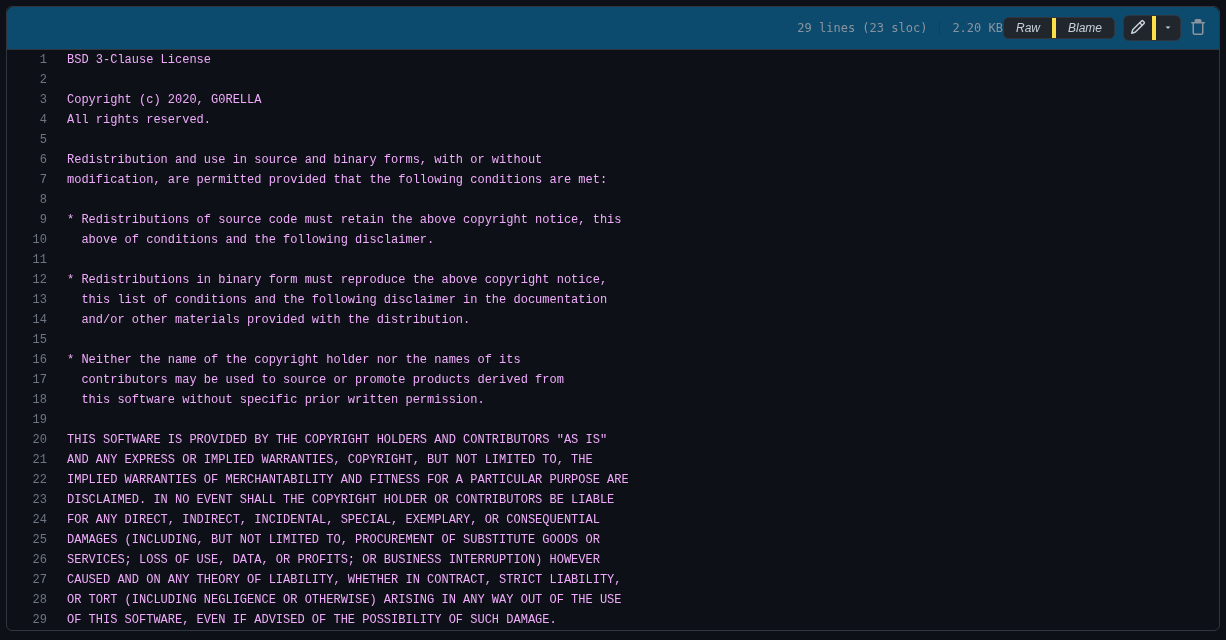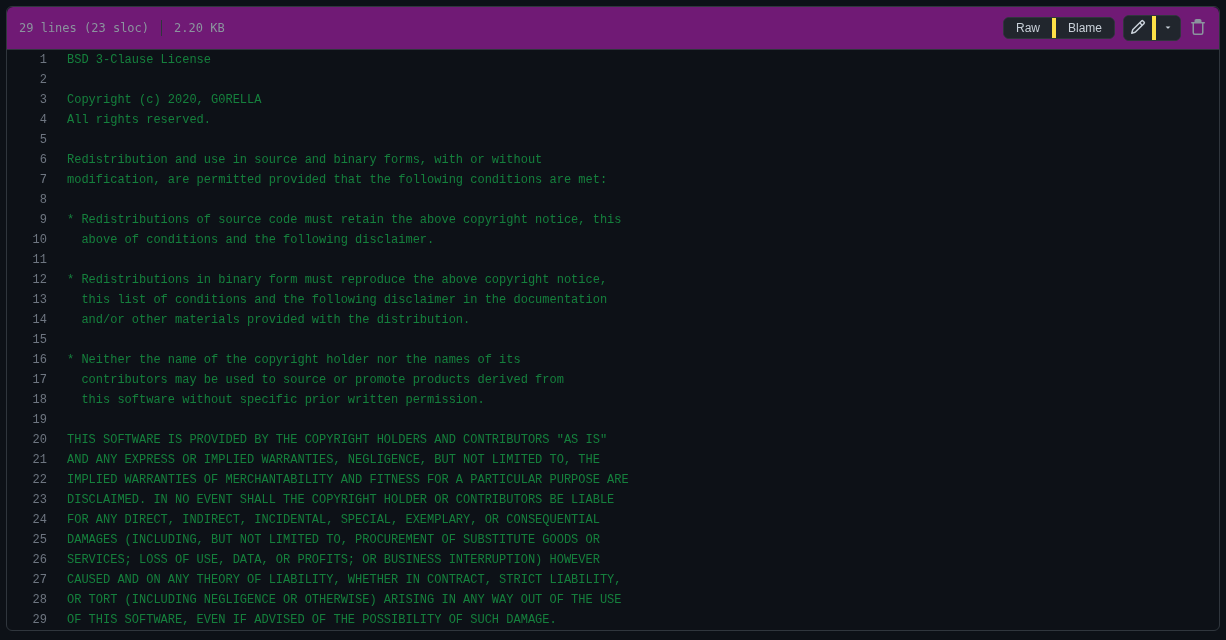--- a/index.html
+++ b/index.html
@@ -13,23 +13,23 @@
     }
     .file-box {
       margin: 6px;
       border: 1px solid #30363d;
       border-radius: 6px;
       background: #0d1117;
     }
     .file-header {
       display: flex;
       align-items: center;
-      justify-content: space-between;
+      justify-content: flex-end;
       padding: 8px 12px;
-      background: #701a75;
+      background: #0c4a6e;
       border-bottom: 1px solid #30363d;
       border-radius: 6px 6px 0 0;
       font-size: 12px;
       color: #8b949e;
     }
     .file-info {
       display: flex;
       align-items: center;
       gap: 4px;
       font-family: ui-monospace, SFMono-Regular, "SF Mono", Menlo, Consolas, monospace;
@@ -57,20 +57,21 @@
     .btn {
       padding: 3px 12px;
       font-size: 12px;
       color: #c9d1d9;
       cursor: pointer;
       background: #21262d;
       border: none;
       display: flex;
       align-items: center;
       justify-content: center;
+      font-style: italic;
     }
     .btn + .btn { border-left: 4px solid #fde047; }
     .icon-btn {
       width: 28px;
       height: 24px;
       padding: 0;
     }
     .standalone-icon {
       width: 18px; height: 18px;
       display:flex; align-items:center; justify-content:center;
@@ -92,21 +93,21 @@
       min-width: 50px;
       text-align: right;
       padding: 0 10px;
       color: #6e7681;
       user-select: none;
       vertical-align: top;
       white-space: nowrap;
     }
     td.line-content {
       padding: 0 10px;
-      color: #15803d;
+      color: #f0abfc;
       white-space: pre;
       vertical-align: top;
       margin-top: 8px;
     }
   </style>
 </head>
 <body>
 
 <div class="file-box">
   <div class="file-header">
@@ -223,21 +224,21 @@
           <tr>
             <td class="line-num">19</td>
             <td class="line-content"></td>
           </tr>
           <tr>
             <td class="line-num">20</td>
             <td class="line-content">THIS SOFTWARE IS PROVIDED BY THE COPYRIGHT HOLDERS AND CONTRIBUTORS "AS IS"</td>
           </tr>
           <tr>
             <td class="line-num">21</td>
-            <td class="line-content">AND ANY EXPRESS OR IMPLIED WARRANTIES, NEGLIGENCE, BUT NOT LIMITED TO, THE</td>
+            <td class="line-content">AND ANY EXPRESS OR IMPLIED WARRANTIES, COPYRIGHT, BUT NOT LIMITED TO, THE</td>
           </tr>
           <tr>
             <td class="line-num">22</td>
             <td class="line-content">IMPLIED WARRANTIES OF MERCHANTABILITY AND FITNESS FOR A PARTICULAR PURPOSE ARE</td>
           </tr>
           <tr>
             <td class="line-num">23</td>
             <td class="line-content">DISCLAIMED. IN NO EVENT SHALL THE COPYRIGHT HOLDER OR CONTRIBUTORS BE LIABLE</td>
           </tr>
           <tr>

